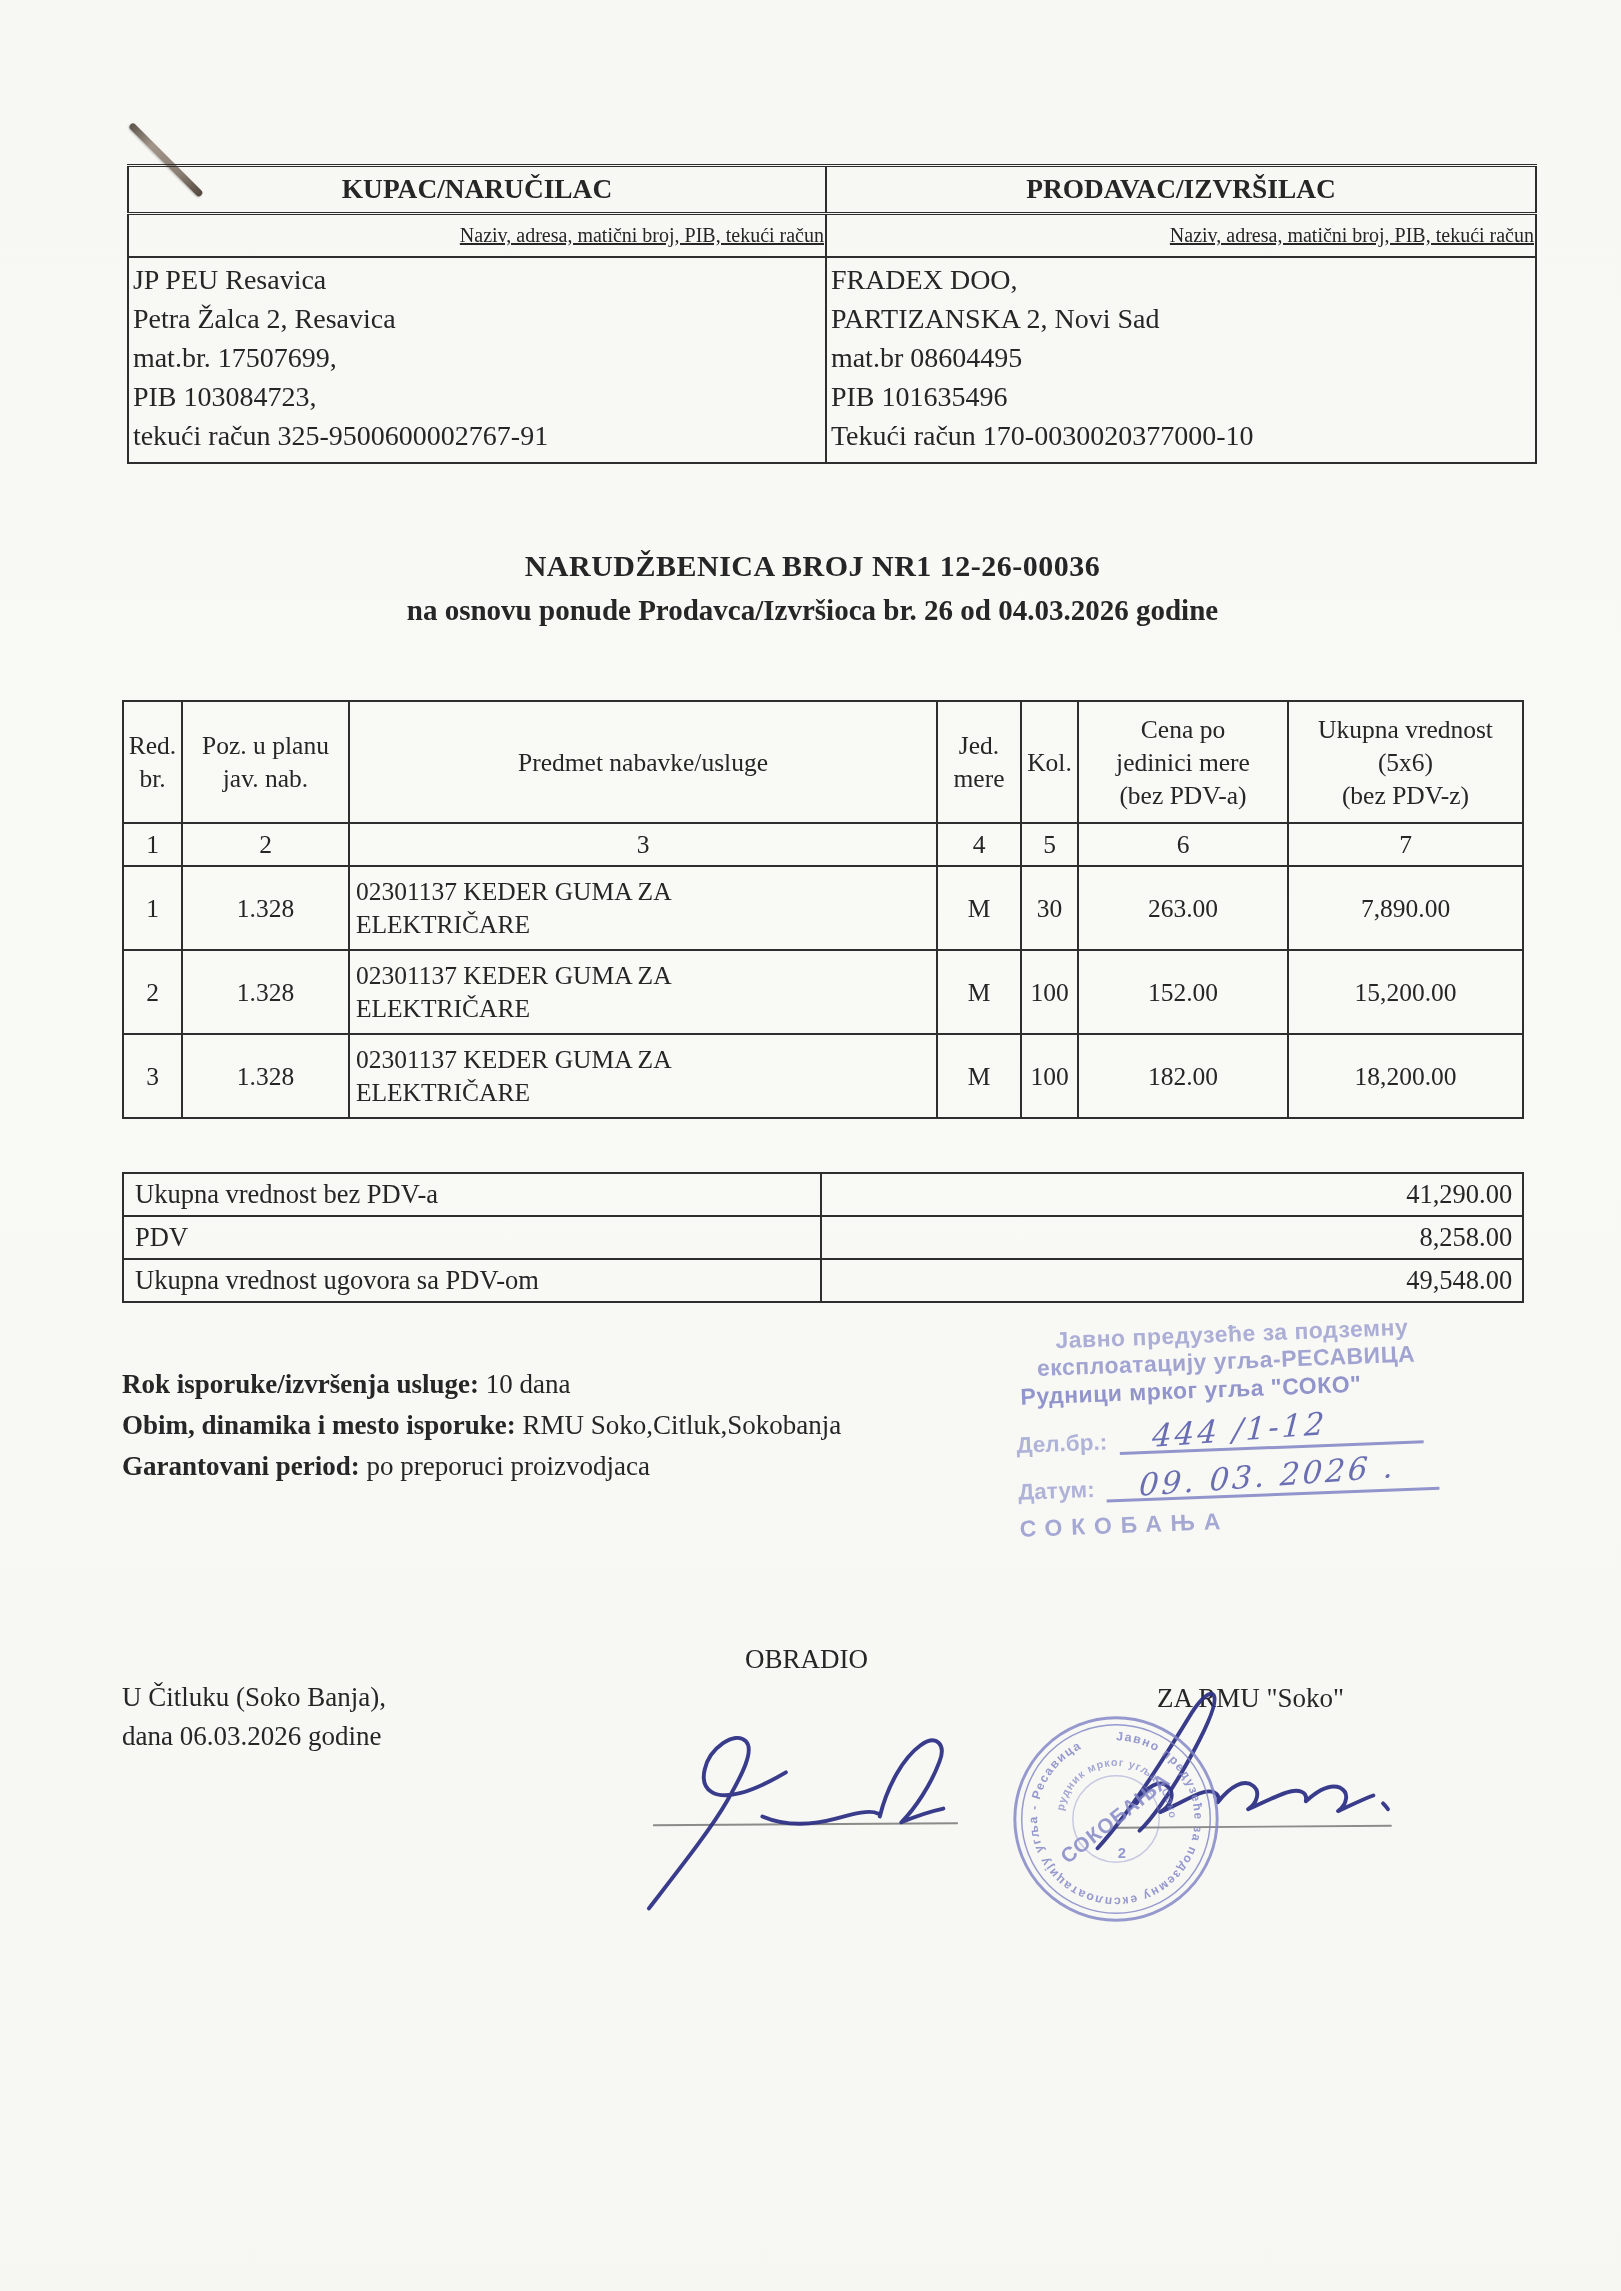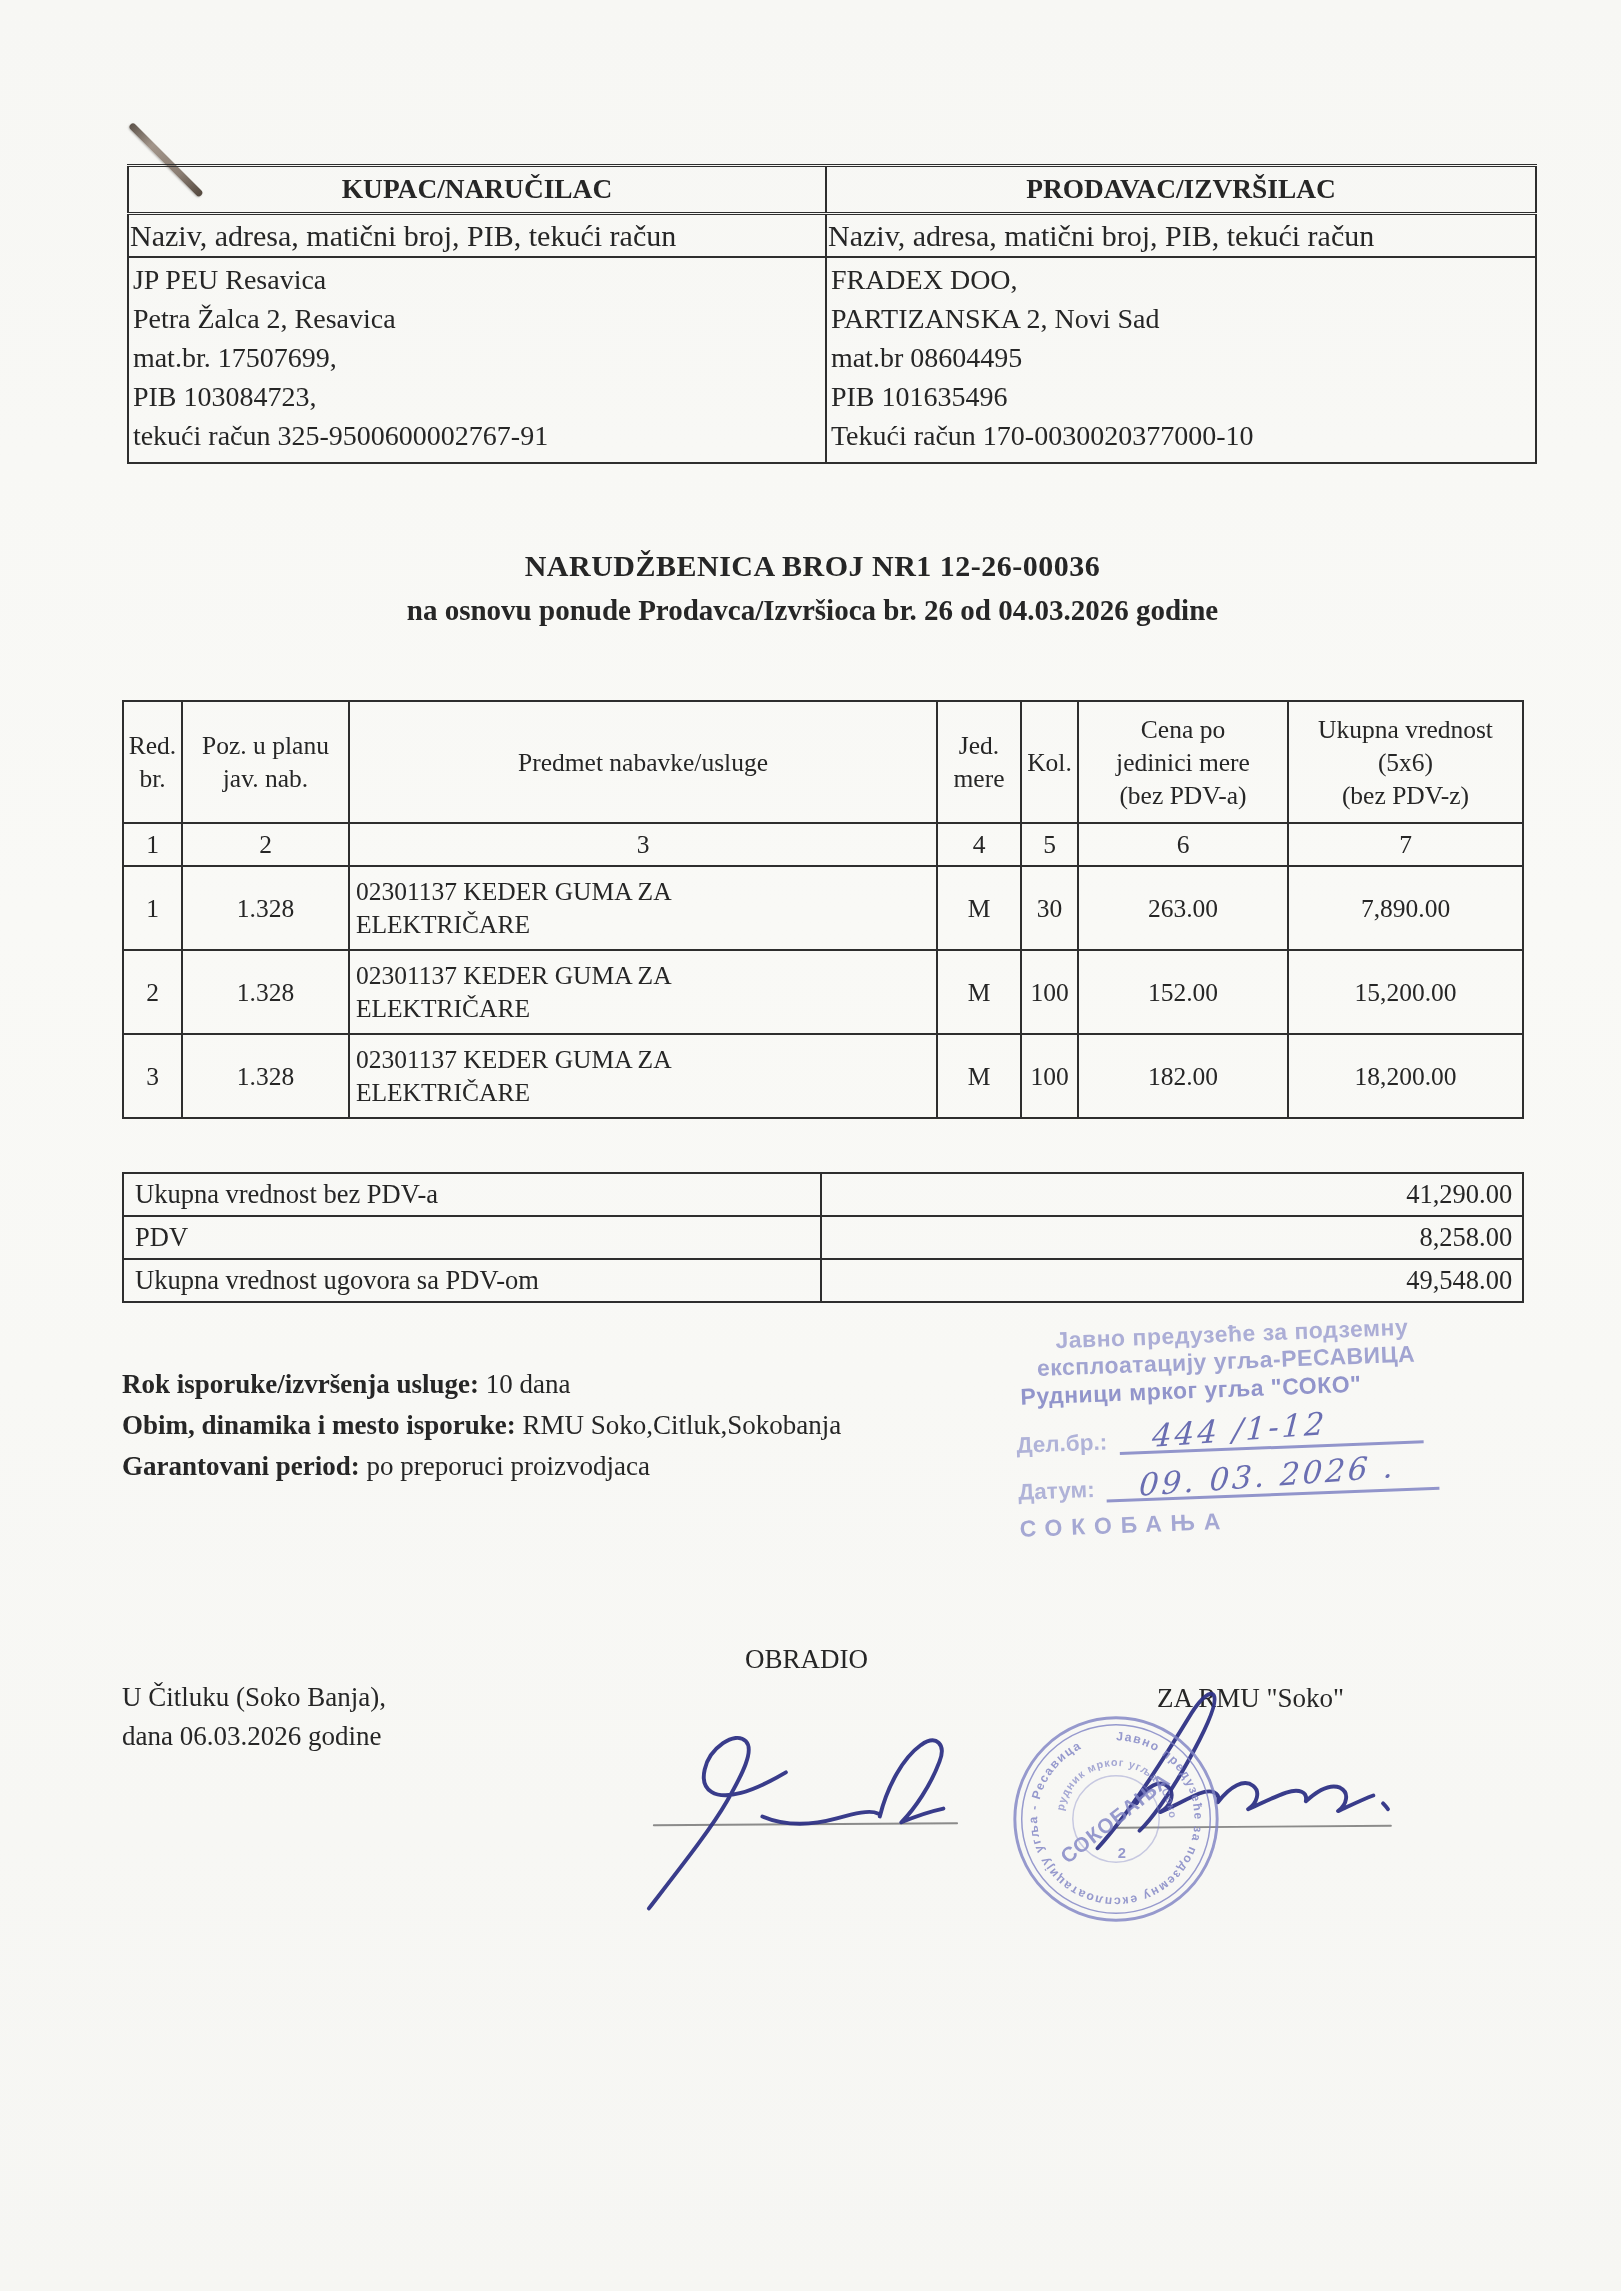--- a/index.html
+++ b/index.html
@@ -11,21 +11,21 @@
   }
   
   .staple{position:absolute;left:133px;top:122px;width:100px;height:6.9px;
     background:linear-gradient(90deg,#5f554c,#a2958a 30%,#8a7d72 70%,#55493f);
     border-radius:3.9px;transform:rotate(45deg);transform-origin:left top;box-shadow:0 1px 2px rgba(0,0,0,.25);}
   
   table{border-collapse:collapse;table-layout:fixed;}
   .parties{position:absolute;left:127px;top:164px;width:1400px;}
   .parties td{border:2px solid #2e2e2e;}
   .parties .r-title td{height:43px;text-align:center;font-weight:bold;font-size:27.4px;border-bottom:3.9px double #2e2e2e;border-top:3.9px double #2e2e2e;margin-left:7px;}
-  .parties .r-sub td{height:39px;text-align:left;font-size:30px;border-bottom:2.9px double #2e2e2e;}
+  .parties .r-sub td{height:39px;text-align:right;font-size:20px;border-bottom:2.9px double #2e2e2e;text-decoration:underline;}
   .parties .r-body td{height:196px;vertical-align:top;font-size:28px;line-height:39px;padding:2px 3.9px 5.9px 3.9px;}
   
   .title-block{position:absolute;left:2px;top:549px;width:1621px;text-align:center;}
   .title-block .t1{font-size:30px;font-weight:bold;letter-spacing:0.5px;}
   .title-block .t2{font-size:29px;font-weight:bold;margin-top:10.8px;}
   
   .items{position:absolute;left:122px;top:700px;width:1400px;font-size:25.5px;font-family:Liberation Serif, serif;}
   .items td,.items th{border:2px solid #2e2e2e;text-align:center;vertical-align:middle;white-space:pre-line;font-weight:normal;}
   .items thead th{height:118px;line-height:33px;border-bottom:2.9px double #2e2e2e;}
   .items .numrow td{height:39px;border-bottom:2.9px double #2e2e2e;}

